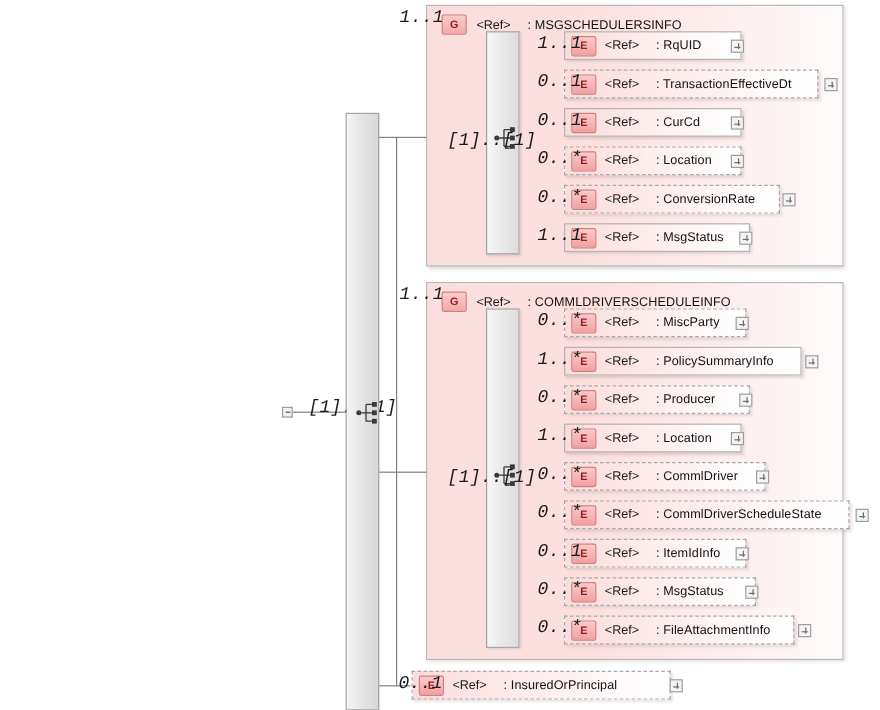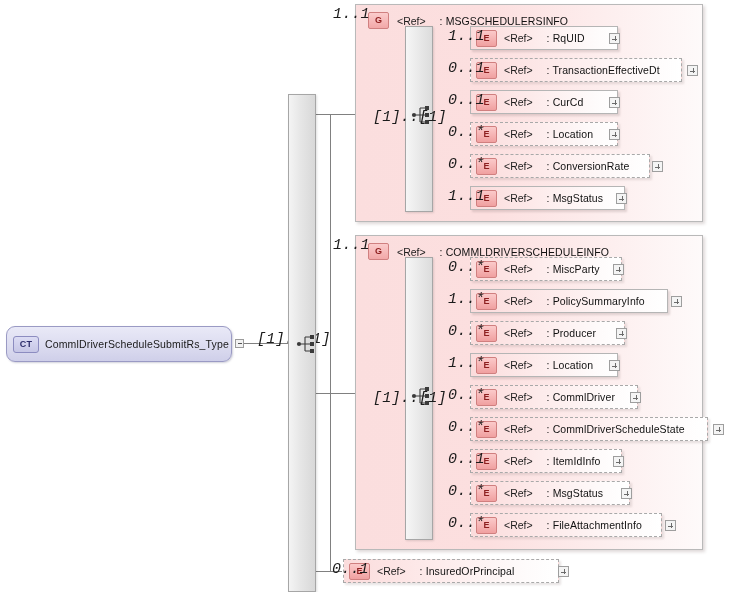--- a/index.html
+++ b/index.html
@@ -304,24 +304,20 @@
   <div class="card" style="left:448px;top:515px;">0..*</div>
 
   <div class="el dashed" style="left:343px;top:559px;width:216px;">
     <div class="e-badge">E</div>
     <span class="e-ref">&lt;Ref&gt;</span>
     <span class="e-name">: InsuredOrPrincipal</span>
   </div>
   <div class="plus" style="left:558px;top:566px;"></div>
   <div class="card" style="left:332px;top:561px;">0..1</div>
 
-  <div class="ct-box">
-    <div class="ct-badge">CT</div>
-    <div class="ct-label">CommlDriverScheduleSubmitRs_Type</div>
-  </div>
   <div class="stub" style="left:235px;top:339px;"></div>
   <div class="card" style="left:257px;top:331px;">[1]..[1]</div>
 
   <div class="seqbar"></div>
   <div class="seq-icon" style="left:296px;top:333px;">
     <svg width="22" height="22" viewBox="0 0 22 22">
       <circle cx="3" cy="11" r="2.1" fill="#3a3a3a"></circle>
       <path d="M5 11 H9 M9 4 V18 M9 4 H14 M9 11 H14 M9 18 H14" stroke="#3a3a3a" stroke-width="1.1" fill="none"></path>
       <rect x="14" y="2" width="4" height="4" fill="#3a3a3a"></rect>
       <rect x="14" y="9" width="4" height="4" fill="#3a3a3a"></rect>

